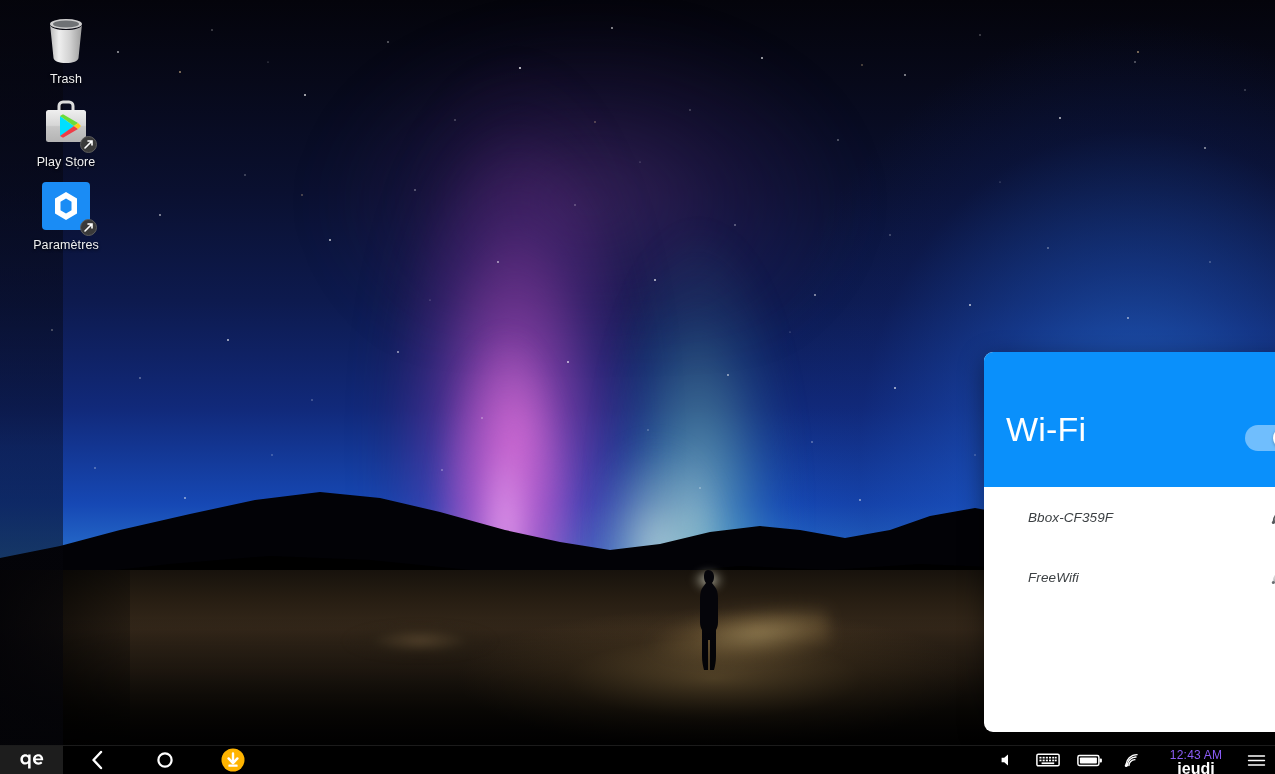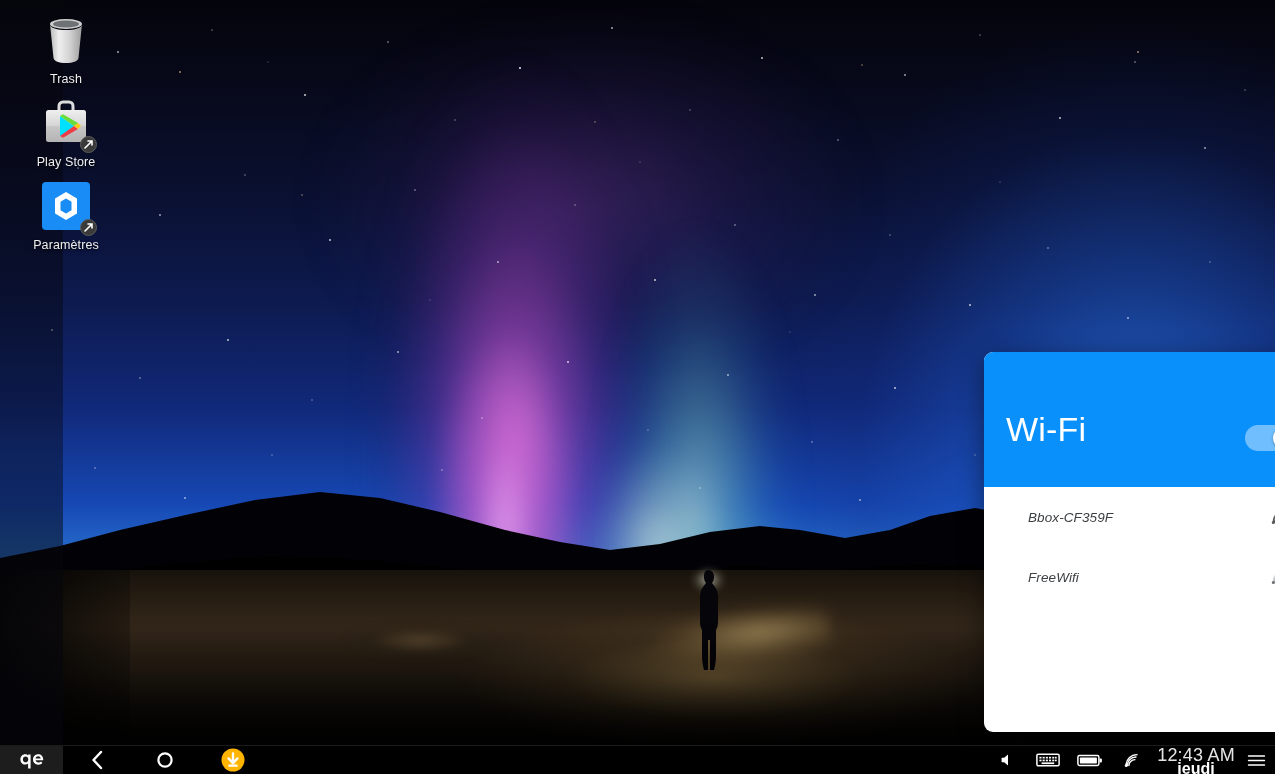--- a/index.html
+++ b/index.html
@@ -247,21 +247,21 @@
   #tb-tray { display:flex; align-items:center; height:29px; padding-right:2px; }
   .tray-item {
     height:29px; display:flex; align-items:center; justify-content:center;
     cursor:pointer;
   }
   #tb-clock {
     height:29px; min-width:86px;
     display:flex; flex-direction:column; align-items:center; justify-content:flex-start;
     padding-top:2px; cursor:pointer;
   }
-  #tb-clock .time { font-size:18px; color:#e5e5e5; line-height:14px; letter-spacing:0.2px; }
+  #tb-clock .time { font-size:12px; color:#8b5cf6; line-height:14px; letter-spacing:0.2px; }
   #tb-clock .day  { font-size:16px; color:#ffffff; line-height:13px;font-weight:bold; }
   #tb-menu { width:34px; height:29px; display:flex; align-items:center; justify-content:center; cursor:pointer; }
 </style>
 </head>
 <body>
 
 <div id="desktop">
 
   <div class="wp-layer sky-base"></div>
   <div class="wp-layer sky-blue-right"></div>

